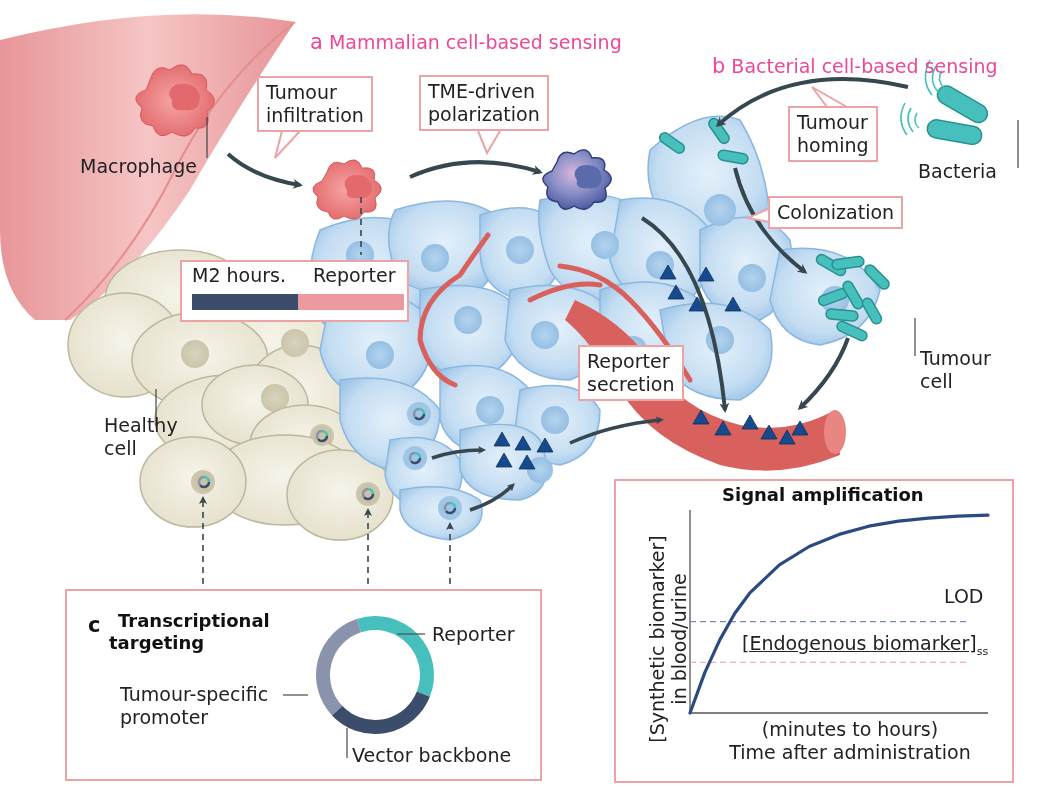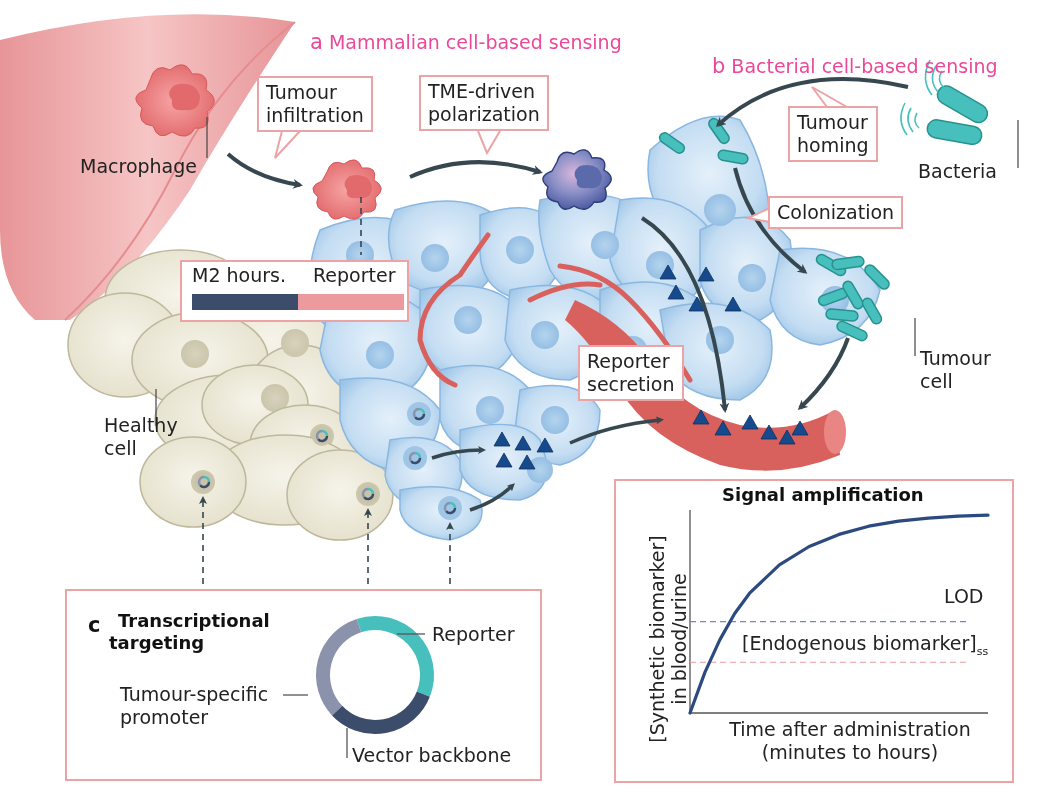--- a/index.html
+++ b/index.html
@@ -332,21 +332,21 @@
 </div>
 <div class="lbl" style="left:432px;top:623px;">Reporter</div>
 <div class="lbl" style="left:120px;top:683px;">
     <div>Tumour-specific</div>
     <div>promoter</div>
   </div>
 <div class="lbl" style="left:352px;top:744px;">Vector backbone</div>
 
 <div class="ptitle" style="left:722px;top:484px;">Signal amplification</div>
 <div class="lbl" style="left:944px;top:585px;">LOD</div>
-<div class="lbl" style="left:742px;top:632px;"><span>[Endogenous biomarker]</span><span class="sub">ss</span></div>
+<div class="lbl" style="left:742px;top:632px;text-decoration:underline;"><span>[Endogenous biomarker]</span><span class="sub">ss</span></div>
 <div class="lbl" style="left:700px;top:718px;width:300px;text-align:center;">
+    <div>(minutes to hours)</div>
     <div>Time after administration</div>
-    <div>(minutes to hours)</div>
   </div>
 <div class="lbl" style="left:548px;top:617px;width:240px;text-align:center;transform:rotate(-90deg);line-height:22px;">
     <div>[Synthetic biomarker]</div>
     <div>in blood/urine</div>
   </div>
 
 </body></html>

